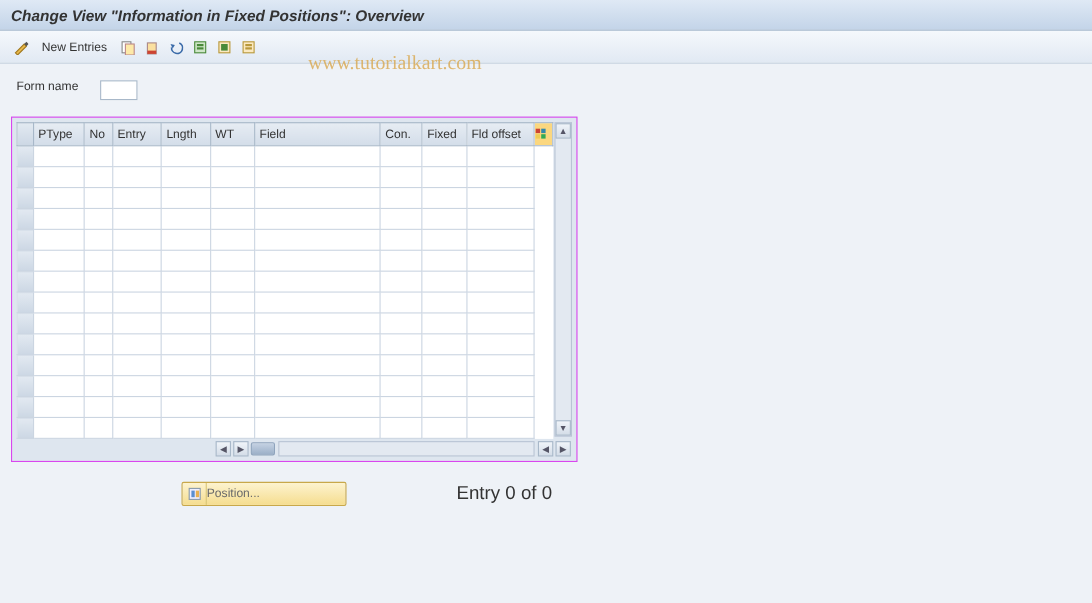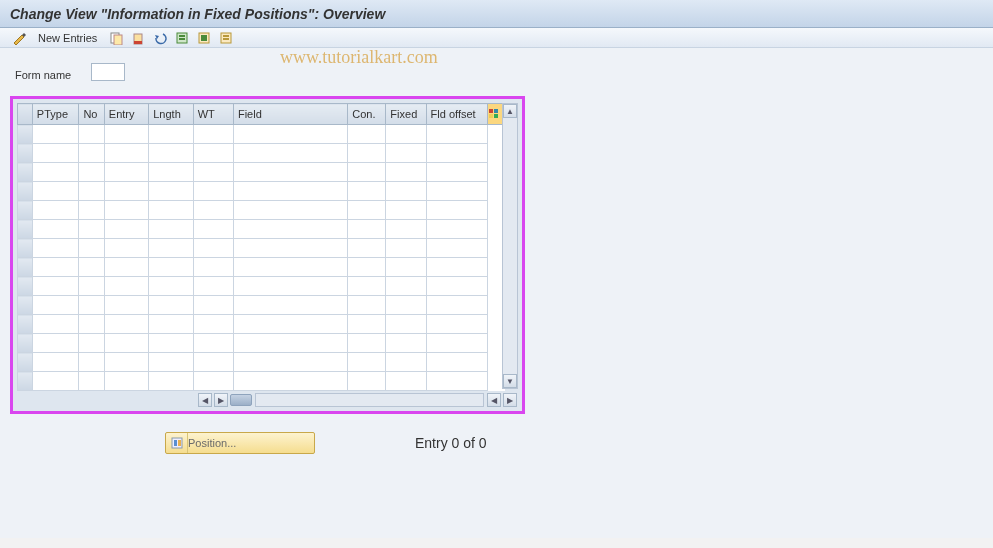--- a/index.html
+++ b/index.html
@@ -19,21 +19,21 @@
       align-items: center;
       padding-left: 10px;
     }
     .titlebar-text {
       font-style: italic;
       font-weight: bold;
       font-size: 14px;
       color: #333;
     }
     .toolbar {
-      height: 20px;
+      height: 30px;
       background: linear-gradient(to bottom, #f5f8fc 0%, #e1e9f3 100%);
       border-bottom: 1px solid #c8d4e2;
       display: flex;
       align-items: center;
       padding-left: 10px;
       gap: 4px;
       position: relative;
       text-align: center;
     }
     .toolbar-icon {
@@ -62,35 +62,35 @@
       opacity: 0.8;
       pointer-events: none;
     }
     .content {
       background: #eef2f7;
       height: calc(548px - 58px);
       padding: 10px;
     }
     .form-row {
       display: flex;
-      align-items: flex-end;
+      align-items: flex-start;
       gap: 20px;
       padding: 5px 0 15px 5px;
     }
     .form-label { font-size: 11px; color: #333; }
     .form-input {
       width: 34px;
       height: 18px;
       border: 1px solid #a8b8c9;
       background: #fff;
       padding: 1px 3px;
       font-size: 11px;
     }
     .grid-wrap {
-      border: 3px solid #d946ef;
+      border: 1px solid #d946ef;
       background: #dee6ef;
       width: 515px;
       padding: 4px;
       position: relative;
     }
     .grid {
       border-collapse: collapse;
       background: #fff;
       table-layout: fixed;
       width: 488px;
@@ -196,21 +196,21 @@
     .position-btn .pb-icon {
       width: 22px;
       height: 100%;
       display:flex;align-items:center;justify-content:center;
       border-right: 1px solid #d8c577;
     }
     .position-btn .pb-label {
       flex:1; text-align:left;
       color: #6a6a6a; font-size: 11px;
     }
-    .entry-text { font-size: 14px; color: #333; }
+    .entry-text { font-size: 17px; color: #333; }
     svg { display:block; }
   </style>
 </head>
 <body>
 
 <div class="titlebar">
   <span class="titlebar-text">Change View "Information in Fixed Positions": Overview</span>
 </div>
 
 <div class="toolbar">

